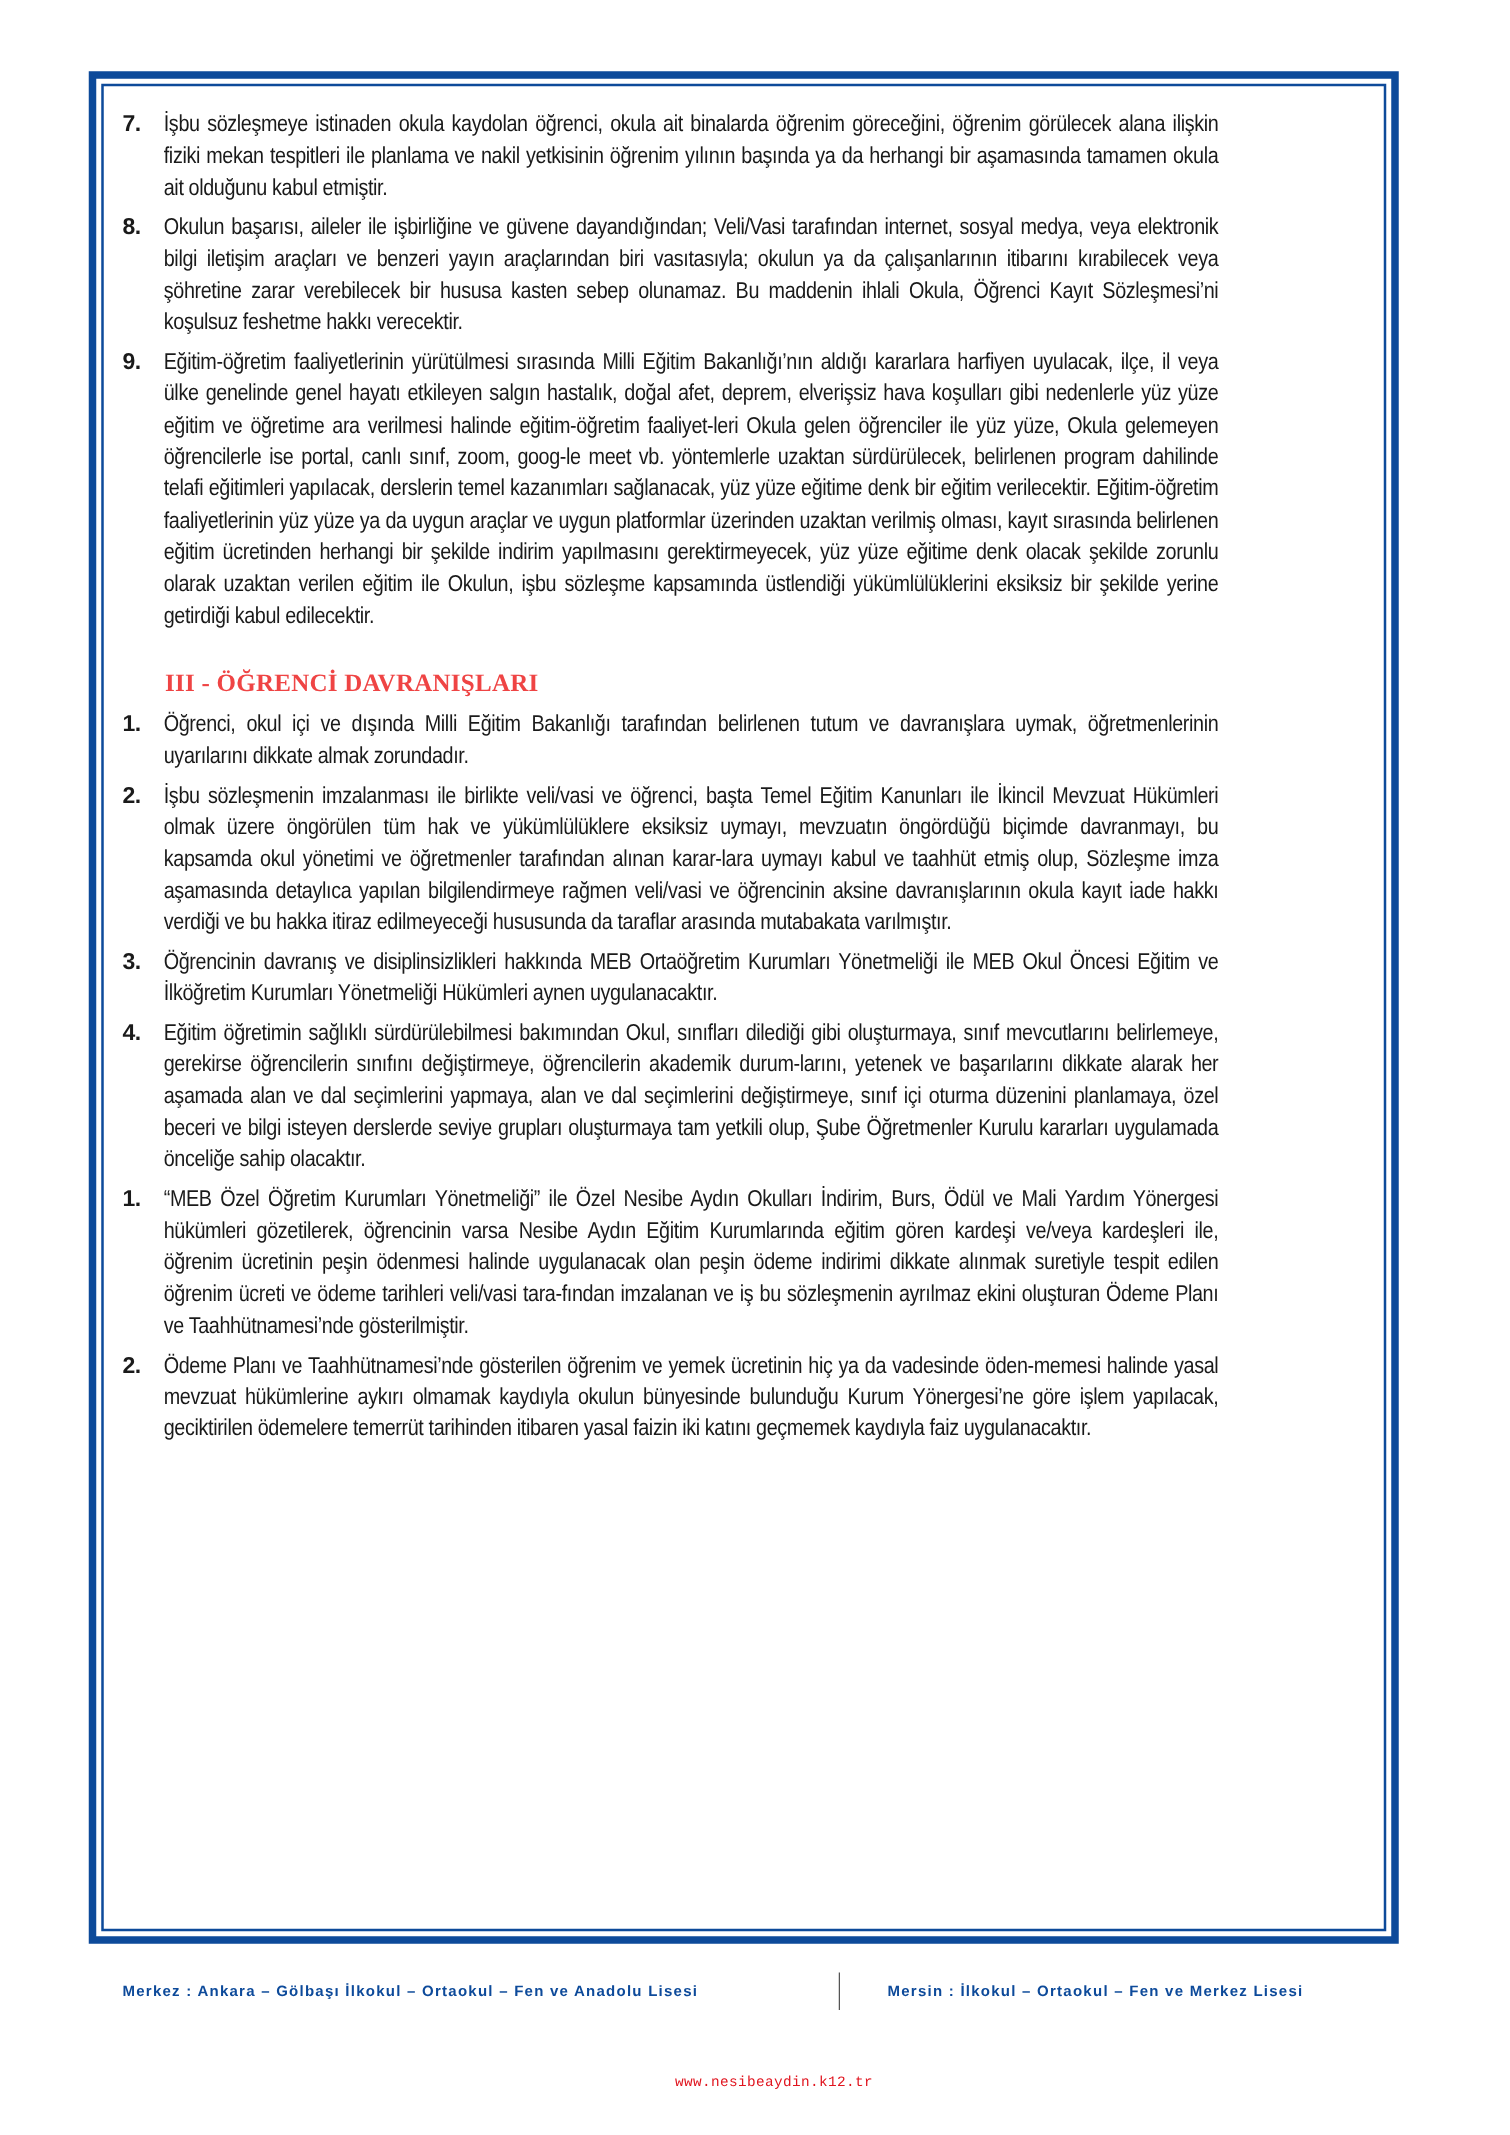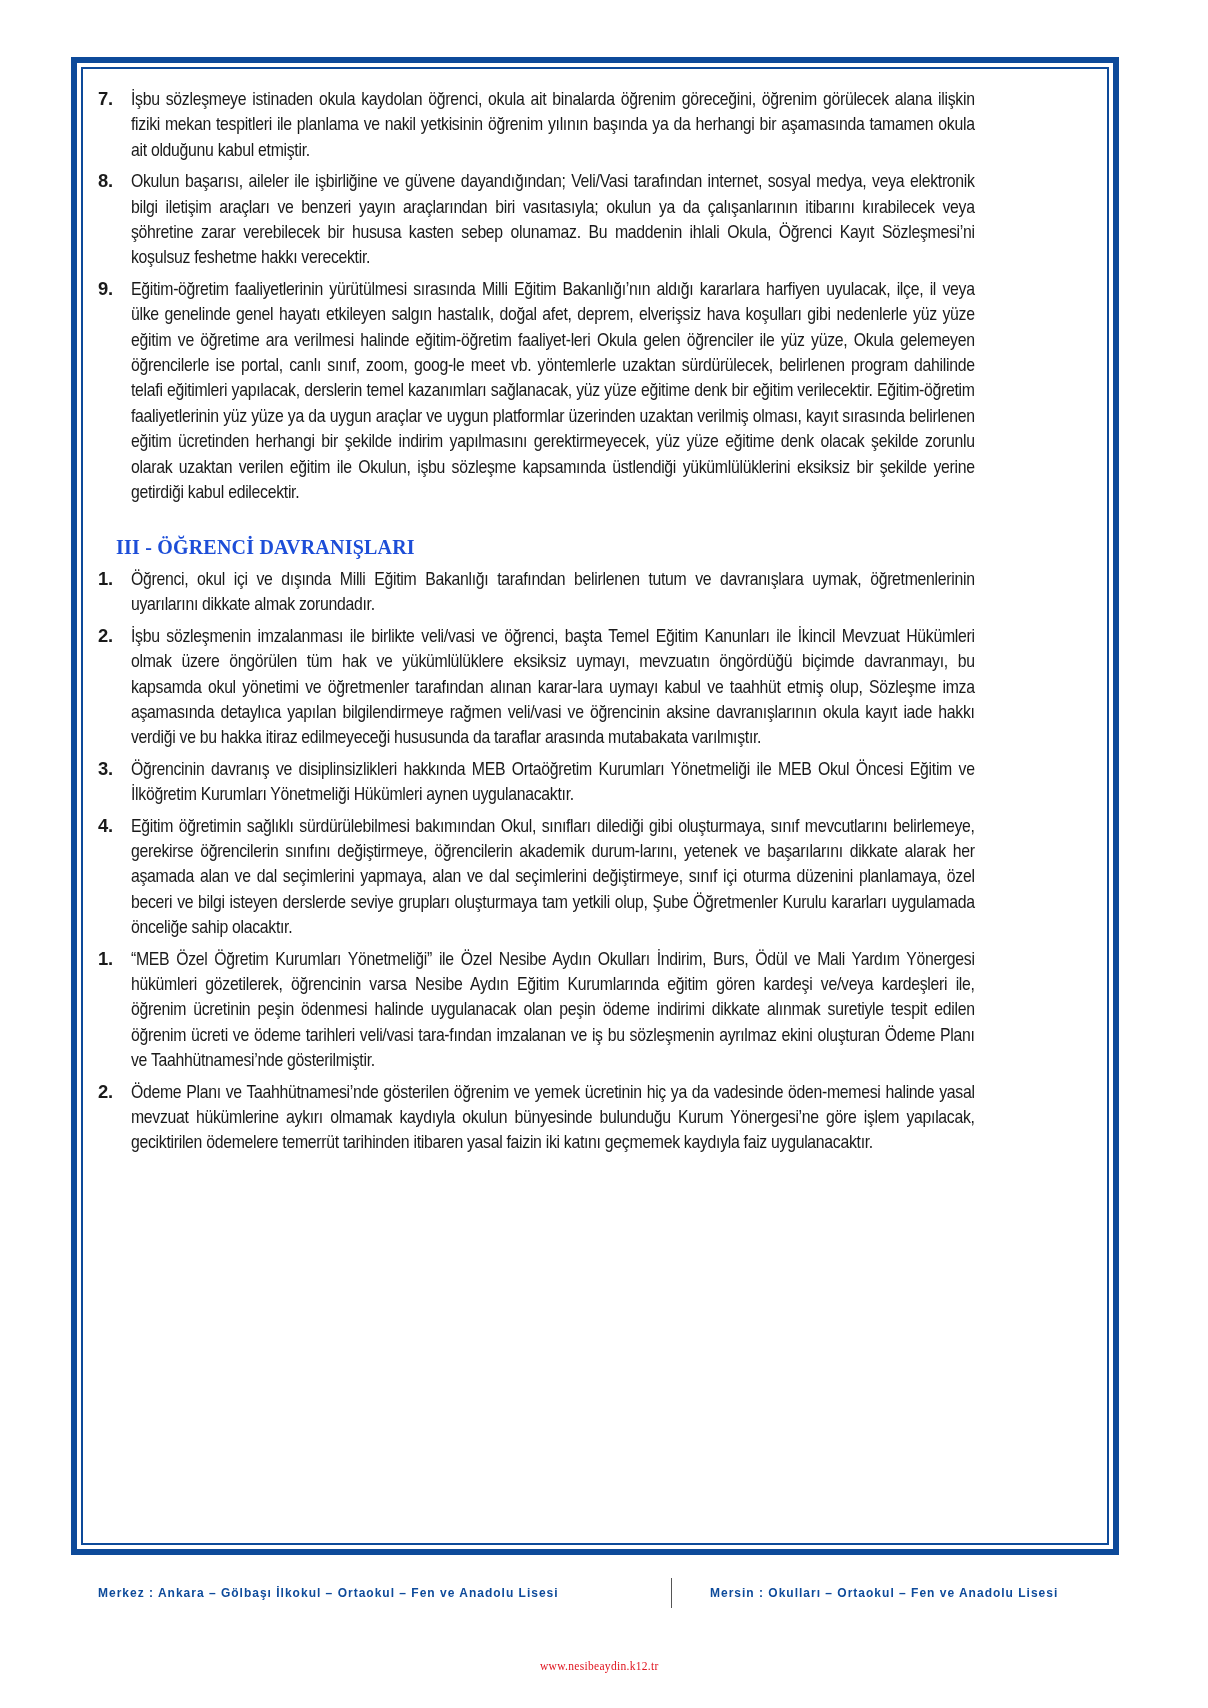--- a/index.html
+++ b/index.html
@@ -57,22 +57,22 @@
       flex: 1;
       text-align: justify;
       transform: scaleX(0.86);
       transform-origin: left top;
       width: 116%;
     }
     .section-title {
       font-family: "Liberation Serif", "DejaVu Serif", serif;
       font-weight: bold;
       font-size: 20px;
-      color: #1d4ed8;
-      margin-left: 18px;
+      color: #ef4444;
+      margin-left: 34px;
       letter-spacing: 0.2px;
     }
     .sec3-title { margin-top: 30px; margin-bottom: 6px; }
     .sec4-title { margin-top: 30px; margin-bottom: 18px; }
     .footer {
       position: absolute;
       top: 1586px;
       left: 0;
       width: 1201px;
       height: 30px;
@@ -97,21 +97,21 @@
     }
     .footer-right {
       position: absolute;
       left: 710px;
       top: 0;
     }
     .website {
       position: absolute;
       top: 1660px;
       left: 540px;
-      font-family: Liberation Serif, serif;
+      font-family: Liberation Mono, monospace;
       font-size: 11.5px;
       color: #e0141e;
       letter-spacing: 0.3px;
     }
   </style>
 </head>
 <body>
 
 <div class="frame-outer">
   <div class="frame-inner"></div>
@@ -159,16 +159,16 @@
   <div class="item">
     <span class="num">2.</span>
     <span class="txt">Ödeme Planı ve Taahhütnamesi’nde gösterilen öğrenim ve yemek ücretinin hiç ya da vadesinde öden-memesi halinde yasal mevzuat hükümlerine aykırı olmamak kaydıyla okulun bünyesinde bulunduğu Kurum Yönergesi’ne göre işlem yapılacak, geciktirilen ödemelere temerrüt tarihinden itibaren yasal faizin iki katını geçmemek kaydıyla faiz uygulanacaktır.</span>
   </div>
 
 </div>
 
 <div class="footer">
   <span class="footer-left">Merkez : Ankara – Gölbaşı İlkokul – Ortaokul – Fen ve Anadolu Lisesi</span>
   <span class="footer-divider"></span>
-  <span class="footer-right">Mersin : Okulları – Ortaokul – Fen ve Anadolu Lisesi</span>
+  <span class="footer-right">Mersin : İlkokul – Ortaokul – Fen ve Merkez Lisesi</span>
 </div>
 
 <a class="website">www.nesibeaydin.k12.tr</a>
 
 </body></html>

